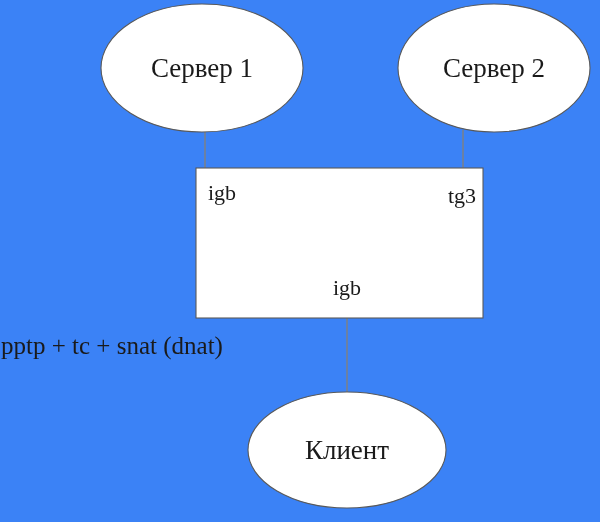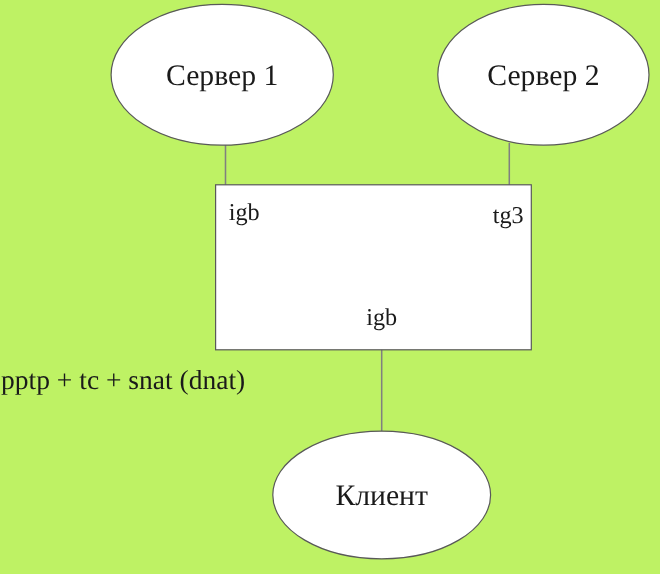--- a/index.html
+++ b/index.html
@@ -4,21 +4,21 @@
 <style>
   html, body {
     margin: 0;
     padding: 0;
     background: #ffffff;
   }
   #diagram-root {
     position: relative;
     width: 600px;
     height: 522px;
-    background: #bef264;
+    background: #3b82f6;
     overflow: hidden;
     font-family: "Liberation Serif", "DejaVu Serif", serif;
   }
   #diagram-svg {
     position: absolute;
     top: 0;
     left: 0;
     width: 600px;
     height: 522px;
     display: block;

